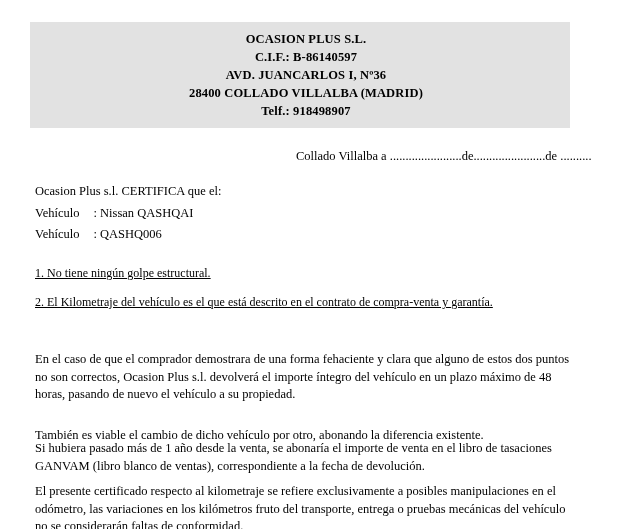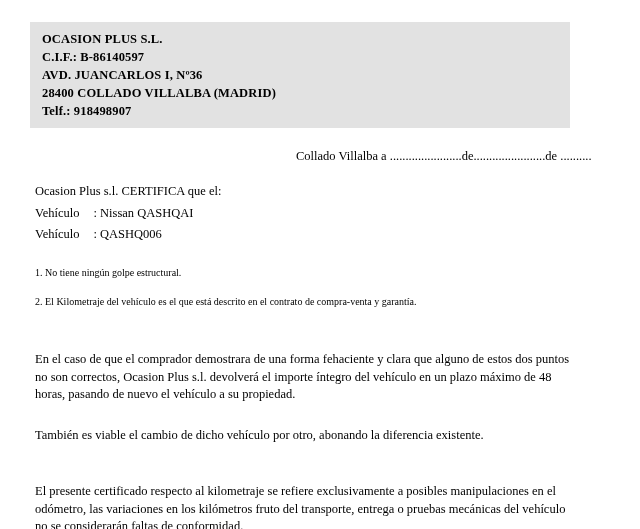--- a/index.html
+++ b/index.html
@@ -65,23 +65,24 @@
   .fieldrow .lbl {
     display: inline-block;
   }
   .fieldrow .sep {
     display: inline-block;
     width: 14px;
   }
   .numitem {
     position: absolute;
     left: 35px;
-    font-size: 10px;
+    font-size: 12px;
     line-height: 16px;
     white-space: nowrap;
+    text-decoration: underline;
   }
   .numitem.n1 { top: 265px; }
   .numitem.n2 { top: 294px; }
   .para {
     position: absolute;
     left: 35px;
     width: 545px;
     font-size: 12.5px;
     line-height: 17.5px;
     text-align: left;
@@ -89,21 +90,21 @@
   .para.p1 { top: 351px; }
   .para.p2 { top: 427px; }
   .para.p3 { top: 440px; }
   .para.p4 { top: 483px; }
 </style>
 </head>
 <body>
 
 <div class="page">
 
-  <div class="letterhead" style="background: rgb(226, 226, 226);">
+  <div class="letterhead" style="background: rgb(226, 226, 226); text-align: center;">
     <div>OCASION PLUS S.L.</div>
     <div>C.I.F.: B-86140597</div>
     <div>AVD. JUANCARLOS I, Nº36</div>
     <div>28400 COLLADO VILLALBA (MADRID)</div>
     <div>Telf.: 918498907</div>
   </div>
 
   <div class="dateline">Collado Villalba a .......................de.......................de ..........</div>
 
   <div class="certifica">Ocasion Plus s.l. CERTIFICA que el:</div>
@@ -114,15 +115,16 @@
 
   <div class="fieldrow r2">
     <span class="lbl">Vehículo</span><span class="sep"></span><span>: QASHQ006</span>
   </div>
 
   <div class="numitem n1">1. No tiene ningún golpe estructural.</div>
   <div class="numitem n2">2. El Kilometraje del vehículo es el que está descrito en el contrato de compra-venta y garantía.</div>
 
   <div class="para p1">En el caso de que el comprador demostrara de una forma fehaciente y clara que alguno de estos dos puntos no son correctos, Ocasion Plus s.l. devolverá el importe íntegro del vehículo en un plazo máximo de 48 horas, pasando de nuevo el vehículo a su propiedad.</div>
   <div class="para p2">También es viable el cambio de dicho vehículo por otro, abonando la diferencia existente.</div>
+  <div class="para p3">Si hubiera pasado más de 1 año desde la venta, se abonaría el importe de venta en el libro de tasaciones GANVAM (libro blanco de ventas), correspondiente a la fecha de devolución.</div>
   <div class="para p4">El presente certificado respecto al kilometraje se refiere exclusivamente a posibles manipulaciones en el odómetro, las variaciones en los kilómetros fruto del transporte, entrega o pruebas mecánicas del vehículo no se considerarán faltas de conformidad.</div>
 
 </div>
 
 </body></html>

